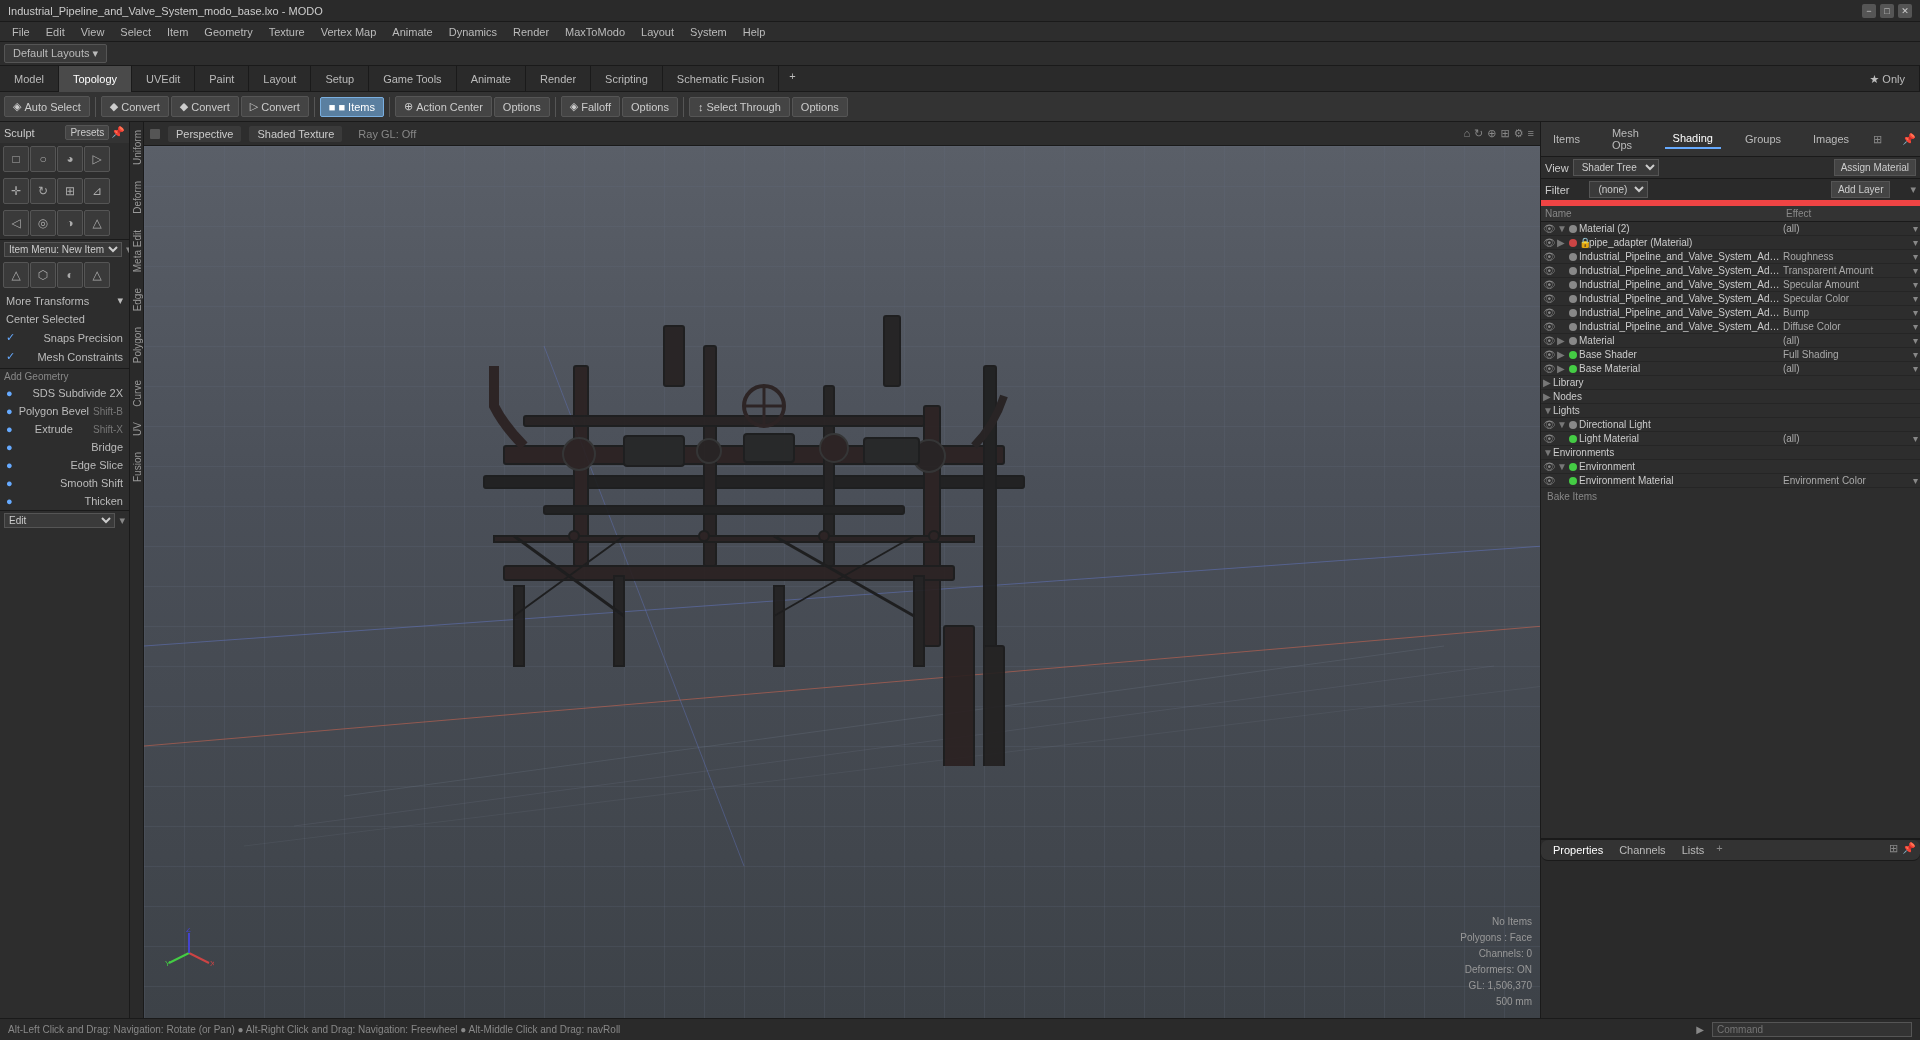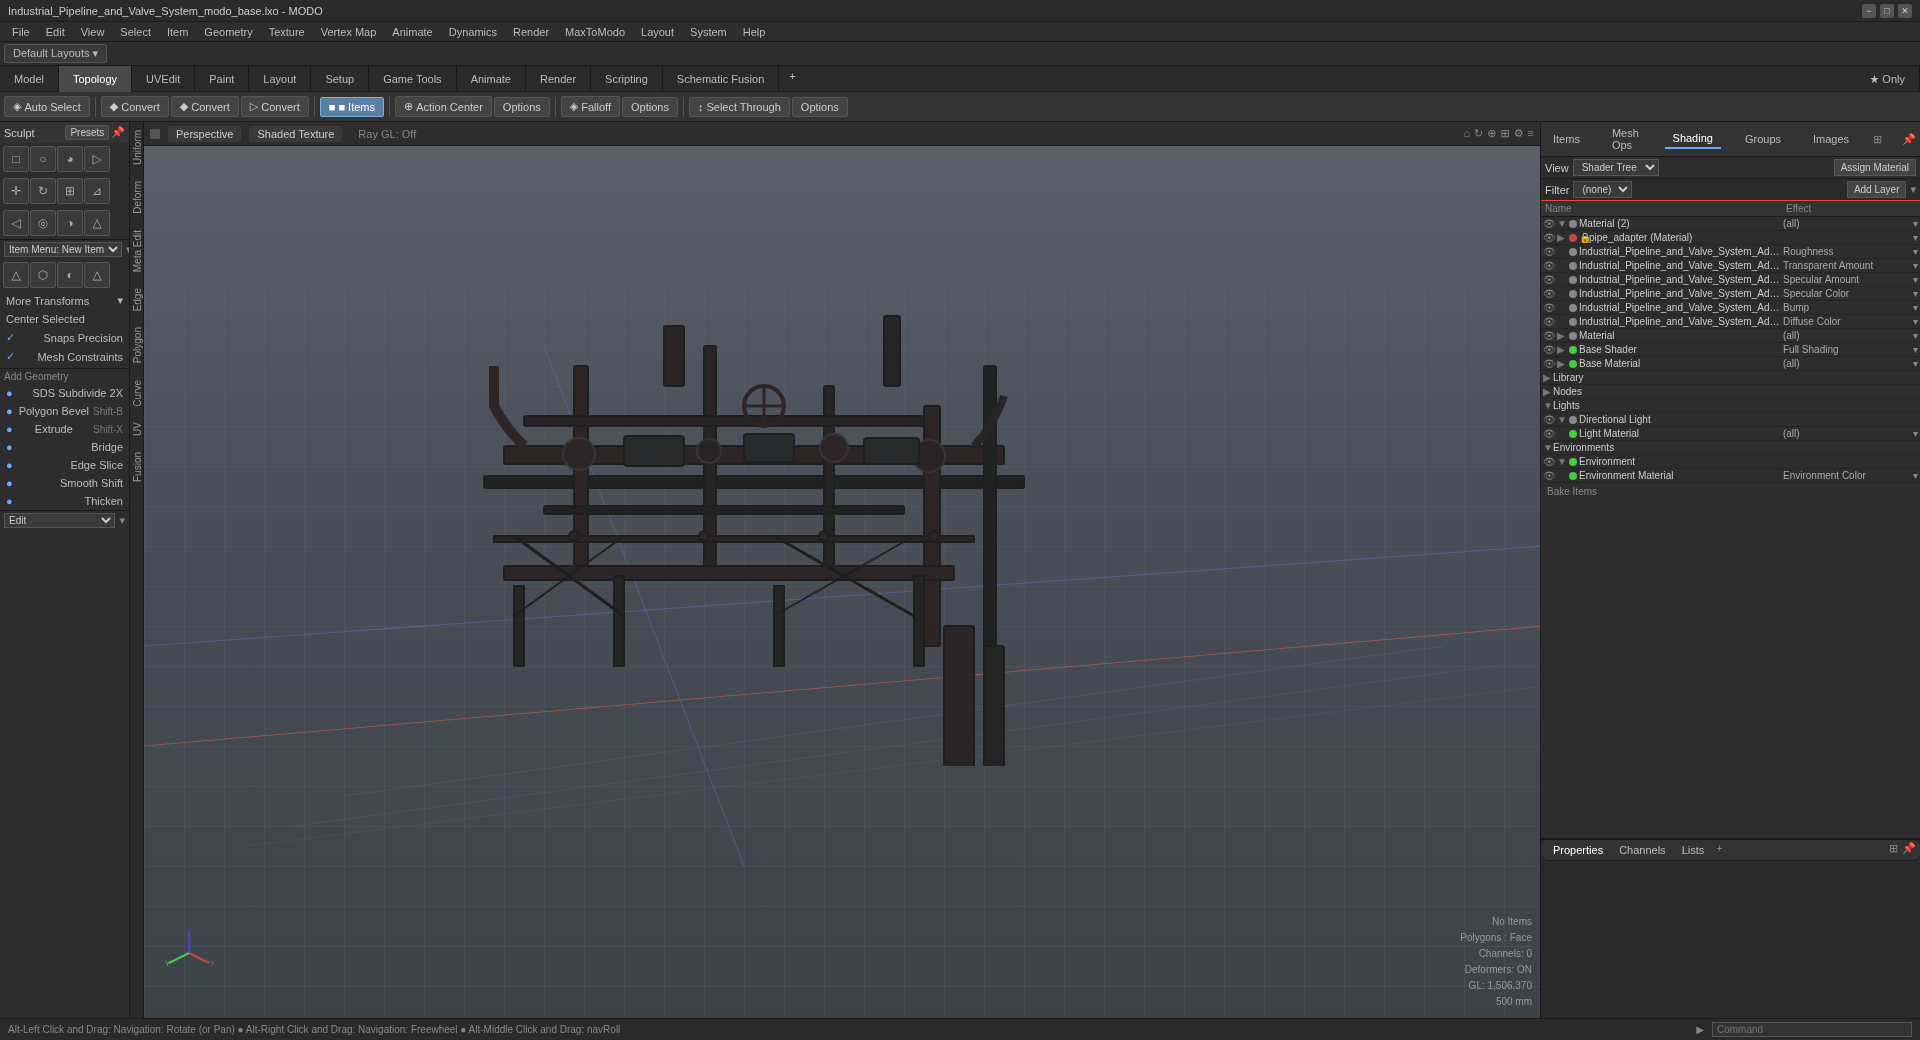--- a/index.html
+++ b/index.html
@@ -72,21 +72,21 @@
     
     #right-panel-top { flex: 1; display: flex; flex-direction: column; }
     #shader-tree-header { background: #333; display: flex; align-items: center; padding: 2px 4px; gap: 16px; border-bottom: 1px solid #1a1a1a; }
     .rt-tab { padding: 3px 8px; font-size: 11px; color: #bbb; cursor: pointer; }
     .rt-tab.active { color: #fff; border-bottom: 2px solid #6af; }
     
     #shader-view { background: #2d2d2d; padding: 2px 4px; display: flex; align-items: center; gap: 4px; border-bottom: 1px solid #1a1a1a; }
     #shader-view select { background: #3a3a3a; border: 1px solid #555; color: #ccc; padding: 1px 4px; font-size: 10px; cursor: pointer; }
     #shader-view .assign-btn { margin-left: auto; background: #444; border: 1px solid #555; color: #ccc; padding: 2px 6px; font-size: 10px; cursor: pointer; }
     
-    #shader-filter { background: #2a2a2a; padding: 2px 4px; display: flex; align-items: center; gap: 4px; border-bottom: 1px solid #ef4444; }
+    #shader-filter { background: #2a2a2a; padding: 2px 4px; display: flex; align-items: center; gap: 20px; border-bottom: 6px solid #ef4444; }
     #shader-filter select { background: #3a3a3a; border: 1px solid #555; color: #ccc; padding: 1px 4px; font-size: 10px; }
     #shader-filter .add-layer { margin-left: auto; background: #444; border: 1px solid #555; color: #ccc; padding: 2px 6px; font-size: 10px; cursor: pointer; }
     
     #shader-cols { display: flex; padding: 2px 4px; background: #333; border-bottom: 1px solid #1a1a1a; font-size: 10px; color: #888; }
     #shader-cols .col-name { flex: 1; }
     #shader-cols .col-effect { width: 130px; }
     
     #shader-tree { flex: 1; overflow-y: auto; }
     .tree-row { display: flex; align-items: center; padding: 1px 2px; font-size: 10px; color: #ccc; cursor: pointer; border-bottom: 1px solid #252525; }
     .tree-row .eye-icon { width: 14px; color: #888; flex-shrink: 0; }

